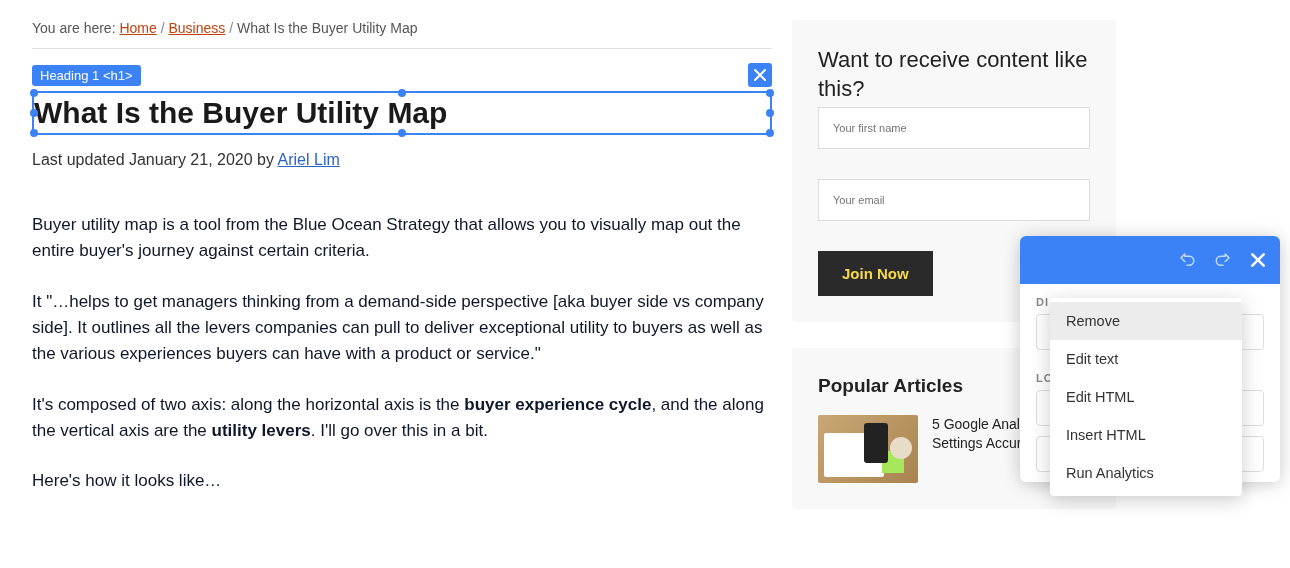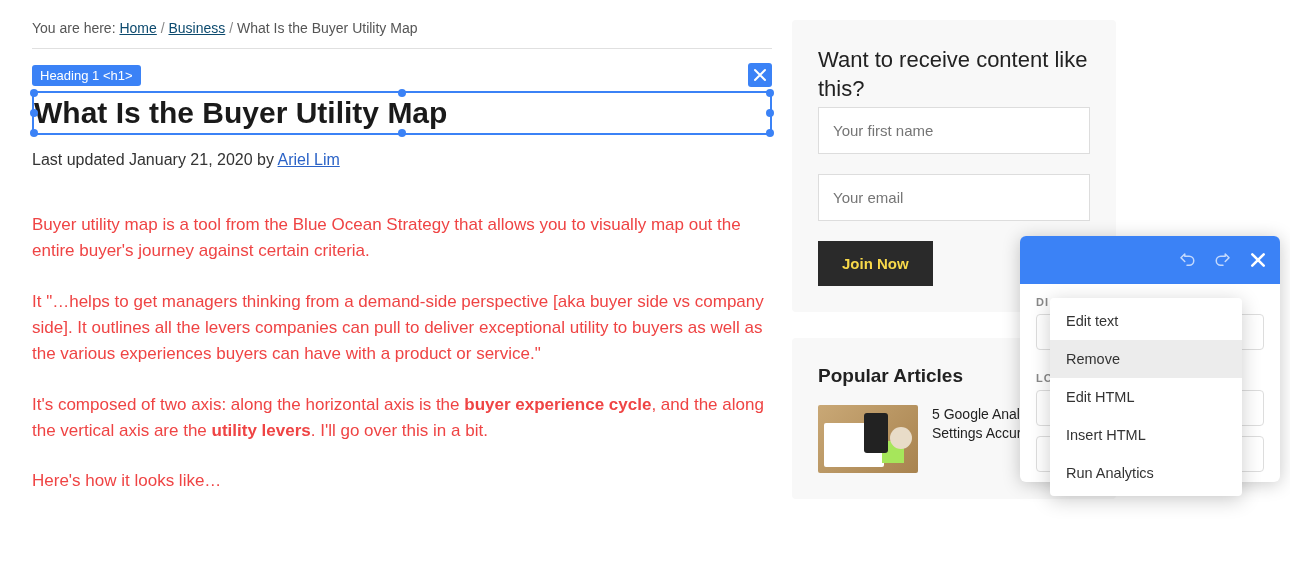--- a/index.html
+++ b/index.html
@@ -1,41 +1,41 @@
 <!DOCTYPE html>
 <html><head>
 <meta charset="utf-8">
 <style>
 * { margin: 0; padding: 0; box-sizing: border-box; }
 body { font-family: -apple-system, BlinkMacSystemFont, "Segoe UI", Helvetica, Arial, sans-serif; width: 1290px; height: 568px; background: #fff; position: relative; overflow: hidden; }
 .container { display: flex; padding: 0 32px; }
 .main { flex: 1; padding-top: 20px; max-width: 740px; }
 .breadcrumb { font-size: 14px; color: #555; margin-bottom: 12px; }
-.breadcrumb a { color: #0c4a6e; text-decoration: underline; }
+.breadcrumb a { color: #c2410c; text-decoration: underline; }
 .breadcrumb .sep { color: #888; }
 .divider-top { border-bottom: 1px solid #e0e0e0; margin-bottom: 14px; }
 .selected-heading-wrap { position: relative; margin-bottom: 16px; }
 .sel-label-row { display: flex; align-items: center; justify-content: space-between; margin-bottom: 4px; }
 .sel-label { background: #3b82f6; color: #fff; font-size: 13px; padding: 3px 8px; border-radius: 3px; display: inline-block; font-weight: 500;}
 .sel-close { background: #3b82f6; color: #fff; width: 24px; height: 24px; border-radius: 3px; display: flex; align-items: center; justify-content: center; cursor: pointer; }
 .sel-box { border: 2px solid #3b82f6; position: relative; padding: 2px 0; }
 .sel-box h1 { font-size: 30px; font-weight: 600; color: #1a1a1a; line-height: 1.2; }
 .handle { width: 8px; height: 8px; background: #3b82f6; border-radius: 50%; position: absolute; }
 .handle.tl { top: -4px; left: -4px; } .handle.tm { top: -4px; left: 50%; margin-left: -4px; } .handle.tr { top: -4px; right: -4px; }
 .handle.ml { top: 50%; left: -4px; margin-top: -4px; } .handle.mr { top: 50%; right: -4px; margin-top: -4px; }
 .handle.bl { bottom: -4px; left: -4px; } .handle.bm { bottom: -4px; left: 50%; margin-left: -4px; } .handle.br { bottom: -4px; right: -4px; }
 .meta { font-size: 16px; color: #333; margin-bottom: 43px; }
 .meta a { color: #2b63c7; text-decoration: underline; }
-.content p { font-size: 17px; color: #ef4444; line-height: 1.55; margin-bottom: 24px; }
+.content p { font-size: 17px; color: #0f172a; line-height: 1.55; margin-bottom: 24px; }
 .content strong { font-weight: 700; }
 .sidebar { width: 324px; margin-left: 20px; padding-top: 20px; }
 .card { background: #f8f8f8; border-radius: 4px; padding: 26px; margin-bottom: 26px; }
 .card h3 { font-size: 22px; font-weight: 500; color: #222; line-height: 1.3; margin-bottom: 4px; }
 .card h3.pop { font-size: 19px; font-weight: 700; margin-bottom: 16px;}
-.input { width: 100%; padding: 14px 14px; border: 1px solid #ddd; background: #fff; font-size: 15px; margin-bottom: 20px; color: #555;}
+.input { width: 100%; padding: 14px 14px; border: 1px solid #ddd; background: #fff; font-size: 11px; margin-bottom: 30px; color: #555;}
 .join-btn { background: #2a2a2a; color: #f8d94a; border: none; padding: 14px 24px; font-size: 15px; font-weight: 600; cursor: pointer; }
 .pop-item { display: flex; gap: 14px; }
 .pop-thumb { width: 100px; height: 68px; background: linear-gradient(135deg,#c9a876 0%, #a8834f 100%); border-radius: 2px; flex-shrink: 0; position: relative; overflow:hidden;}
 .pop-thumb::before { content:''; position:absolute; bottom:6px; left:6px; width:60px; height:44px; background:#fff; border-radius:2px;}
 .pop-thumb::after { content:''; position:absolute; top:8px; right:30px; width:24px; height:40px; background:#222; border-radius:3px;}
 .pop-note { position:absolute; bottom:10px; right:14px; width:22px; height:22px; background:#a6e65b; }
 .pop-cup { position:absolute; top:22px; right:6px; width:22px; height:22px; background:#e8dcc8; border-radius:50%;}
 .pop-title { font-size: 14px; color: #222; line-height: 1.35; }
 
 .editor-panel { position: absolute; right: 10px; top: 236px; width: 260px; background: #fff; border-radius: 6px; box-shadow: 0 2px 18px rgba(0,0,0,0.22); overflow: hidden; z-index: 50; }
@@ -137,18 +137,18 @@
   <div class="panel-body">
     <div class="panel-section">DI</div>
     <div class="hidden-ctrl"></div>
     <div class="panel-section">LO</div>
     <div class="hidden-ctrl"></div>
     <div class="hidden-ctrl"></div>
   </div>
 </div>
 
 <div class="context-menu">
+  <div class="context-item hovered">Remove</div>
   <div class="context-item">Edit text</div>
-  <div class="context-item hovered">Remove</div>
   <div class="context-item">Edit HTML</div>
   <div class="context-item">Insert HTML</div>
   <div class="context-item">Run Analytics</div>
 </div>
 
 </body></html>

